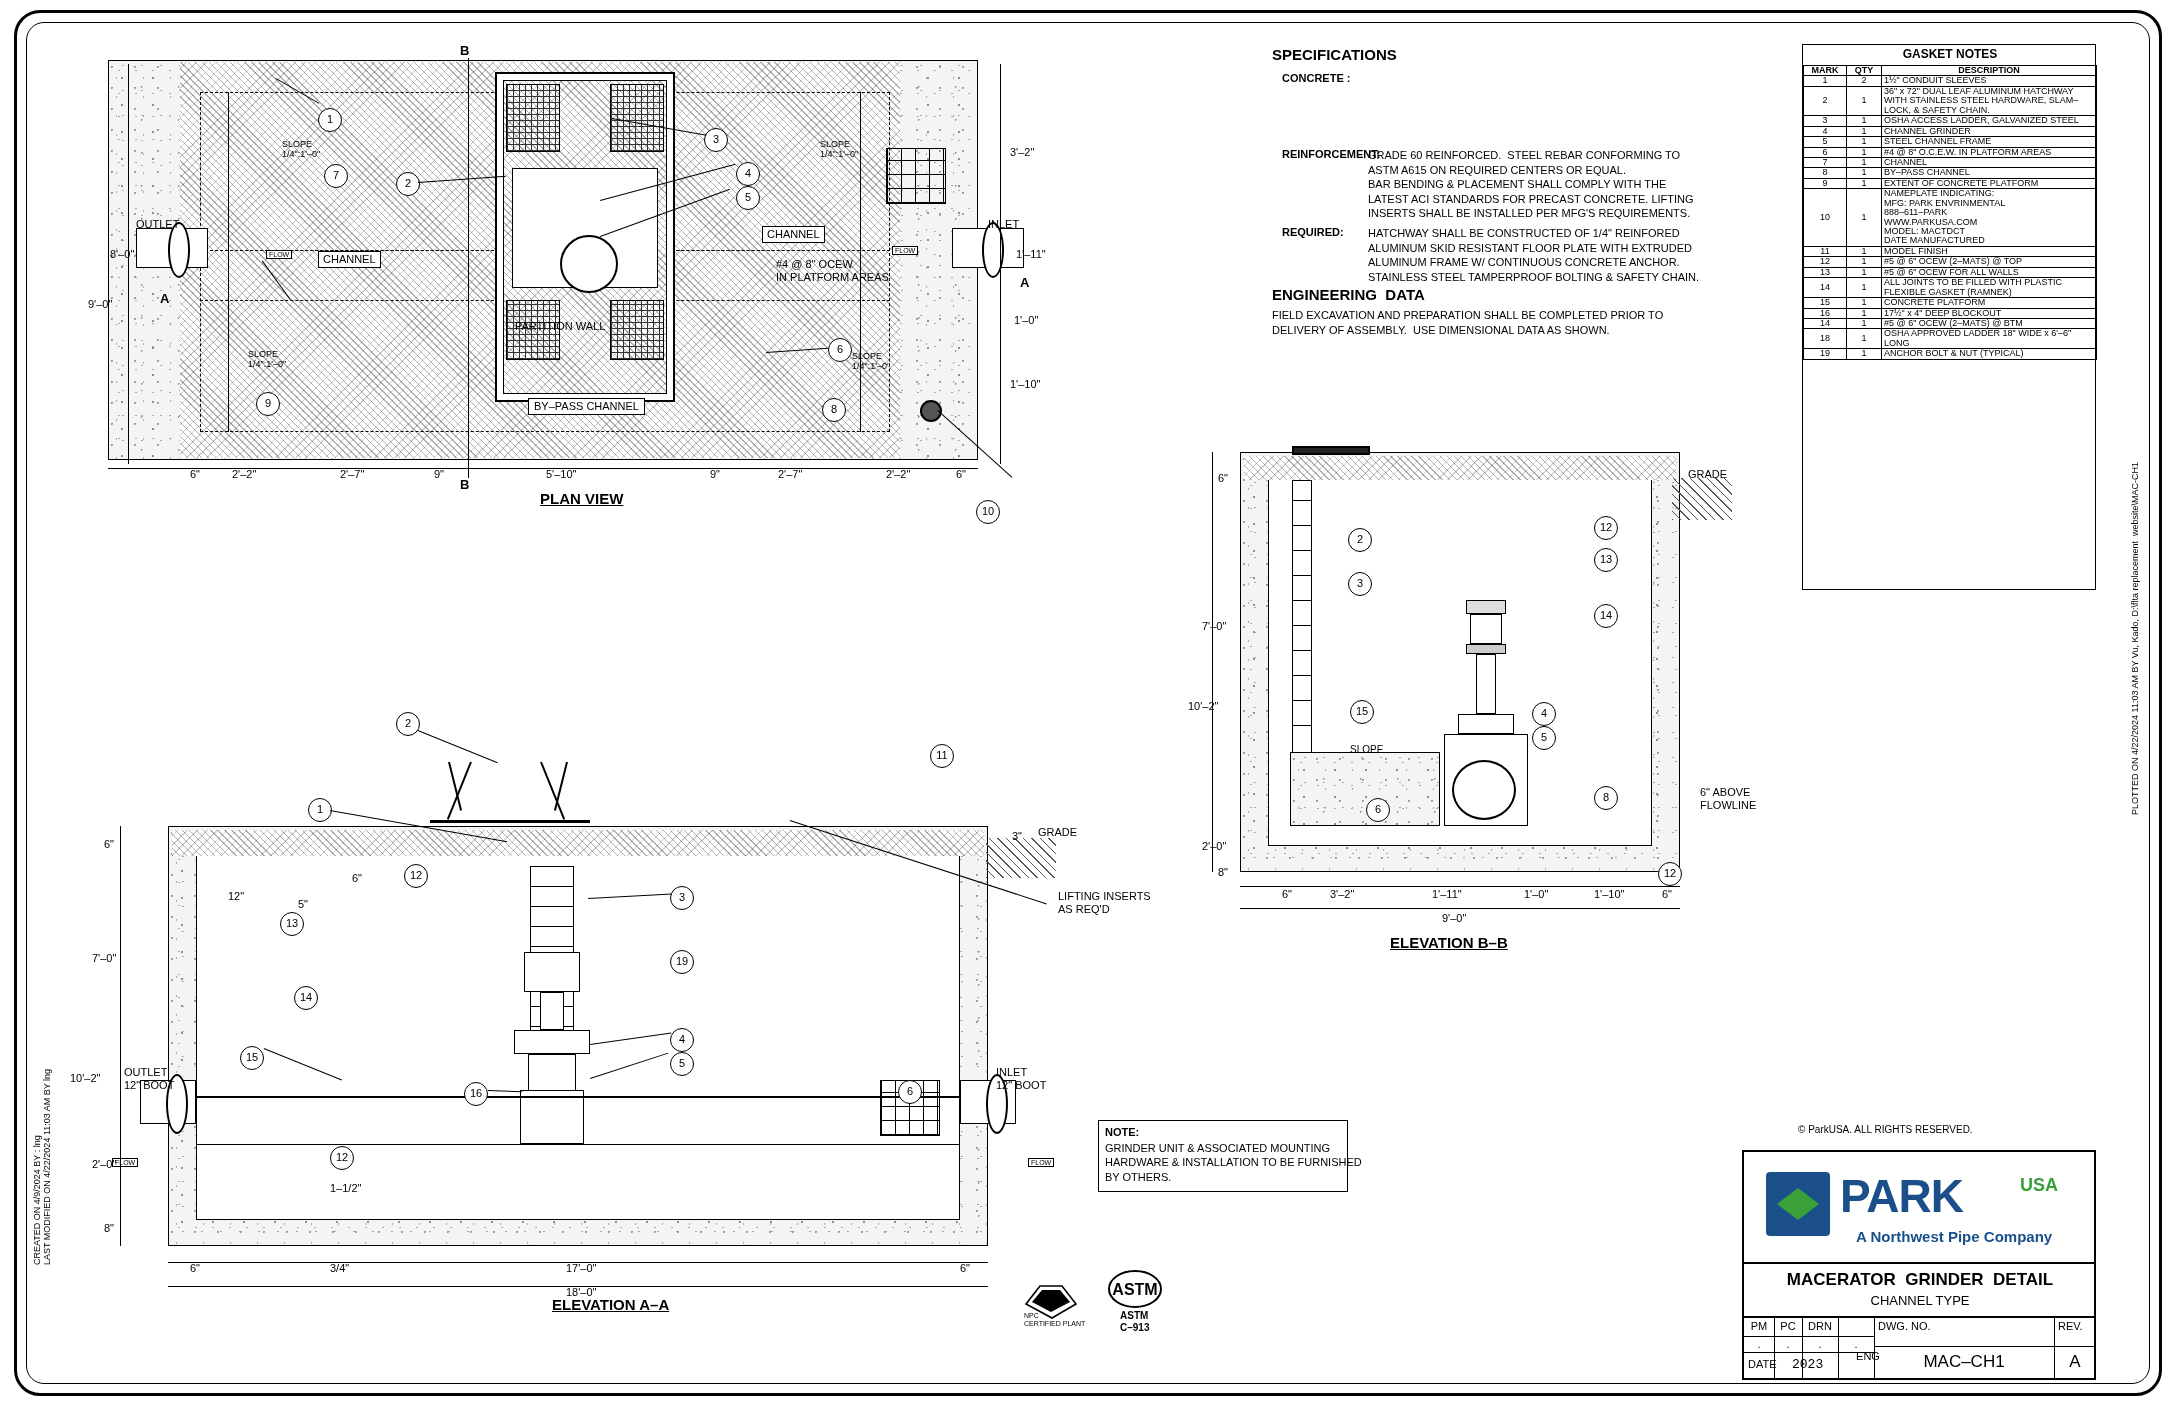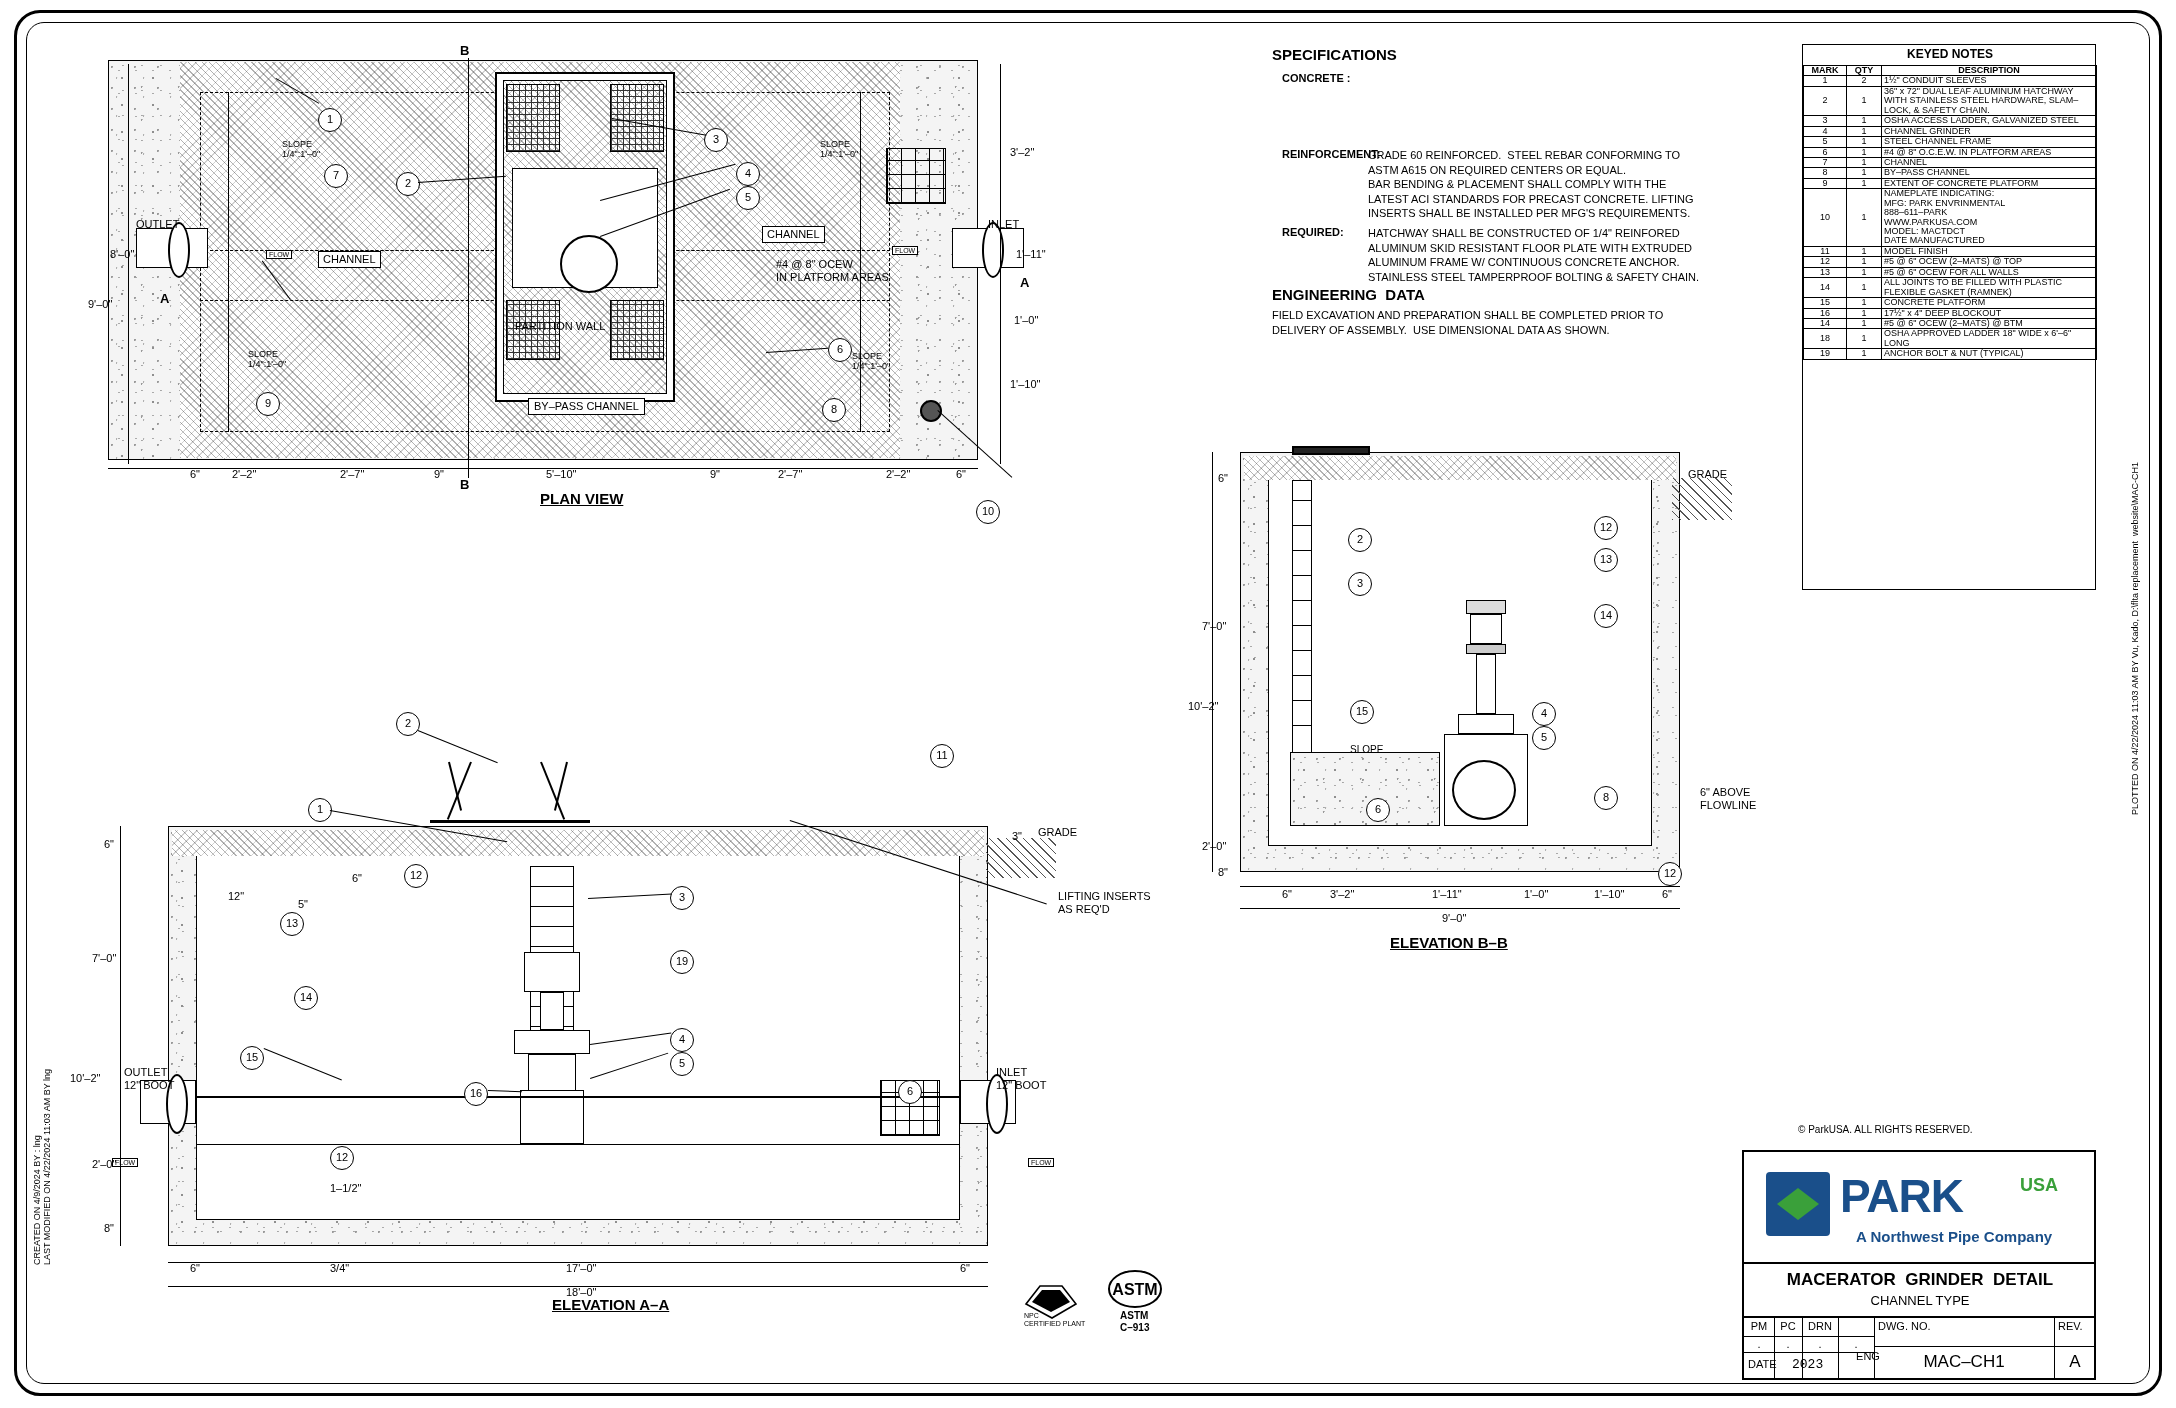--- a/index.html
+++ b/index.html
@@ -186,21 +186,21 @@
   <div class="txt t9" style="left:1368px;top:226px;line-height:1.32;">HATCHWAY SHALL BE CONSTRUCTED OF 1/4" REINFORED
 ALUMINUM SKID RESISTANT FLOOR PLATE WITH EXTRUDED
 ALUMINUM FRAME W/ CONTINUOUS CONCRETE ANCHOR.
 STAINLESS STEEL TAMPERPROOF BOLTING &amp; SAFETY CHAIN.</div>
 
   <div class="txt t12 bold" style="left:1272px;top:286px;">ENGINEERING  DATA</div>
   <div class="txt t9" style="left:1272px;top:308px;line-height:1.32;">FIELD EXCAVATION AND PREPARATION SHALL BE COMPLETED PRIOR TO
 DELIVERY OF ASSEMBLY.  USE DIMENSIONAL DATA AS SHOWN.</div>
 
   <div class="box" style="left:1802px;top:44px;width:294px;height:546px;background:#fff;">
-    <div class="txt t10 bold ctr" style="left:0;top:3px;width:294px;">KEYED NOTES</div>
+    <div class="txt t10 bold ctr" style="left:0;top:3px;width:294px;">GASKET NOTES</div>
     <table class="kn" style="position:absolute;left:0;top:20px;width:294px;">
       <tbody>
           <tr>
         <th style="width:38px;">MARK</th>
         <th style="width:30px;">QTY</th>
         <th>DESCRIPTION</th>
       </tr>
       <tr>
             <td class="ctr">1</td>
             <td class="ctr">2</td>
@@ -462,20 +462,26 @@
   <div class="bub" style="left:330px;top:1146px;">12</div>
 
   <div class="lead" style="left:330px;top:810px;width:180px;transform:rotate(10deg);"></div>
   <div class="lead" style="left:418px;top:730px;width:86px;transform:rotate(22deg);"></div>
   <div class="lead" style="left:588px;top:898px;width:84px;transform:rotate(-3deg);"></div>
   <div class="lead" style="left:590px;top:1044px;width:82px;transform:rotate(-8deg);"></div>
   <div class="lead" style="left:590px;top:1078px;width:82px;transform:rotate(-18deg);"></div>
   <div class="lead" style="left:488px;top:1090px;width:34px;transform:rotate(2deg);"></div>
   <div class="lead" style="left:264px;top:1048px;width:84px;transform:rotate(22deg);"></div>
 
+  <div class="box" style="left:1098px;top:1120px;width:250px;height:72px;background:#fff;">
+    <div class="txt t9 bold" style="left:6px;top:5px;">NOTE:</div>
+    <div class="txt t9" style="left:6px;top:20px;line-height:1.3;">GRINDER UNIT &amp; ASSOCIATED MOUNTING
+HARDWARE &amp; INSTALLATION TO BE FURNISHED
+BY OTHERS.</div>
+  </div>
 
   <div style="position:absolute;left:1022px;top:1274px;width:60px;height:48px;">
     <svg width="60" height="48" viewBox="0 0 60 48">
       <polygon points="4,30 18,12 40,12 54,30 30,44" fill="none" stroke="#000" stroke-width="1.6"></polygon>
       <polygon points="10,28 20,16 38,16 48,28 29,38" fill="#000"></polygon>
     </svg>
     <div class="txt t7" style="left:2px;top:38px;font-size:7px;white-space:pre;">NPC
 CERTIFIED PLANT</div>
   </div>
   <div style="position:absolute;left:1104px;top:1268px;width:62px;height:56px;">

